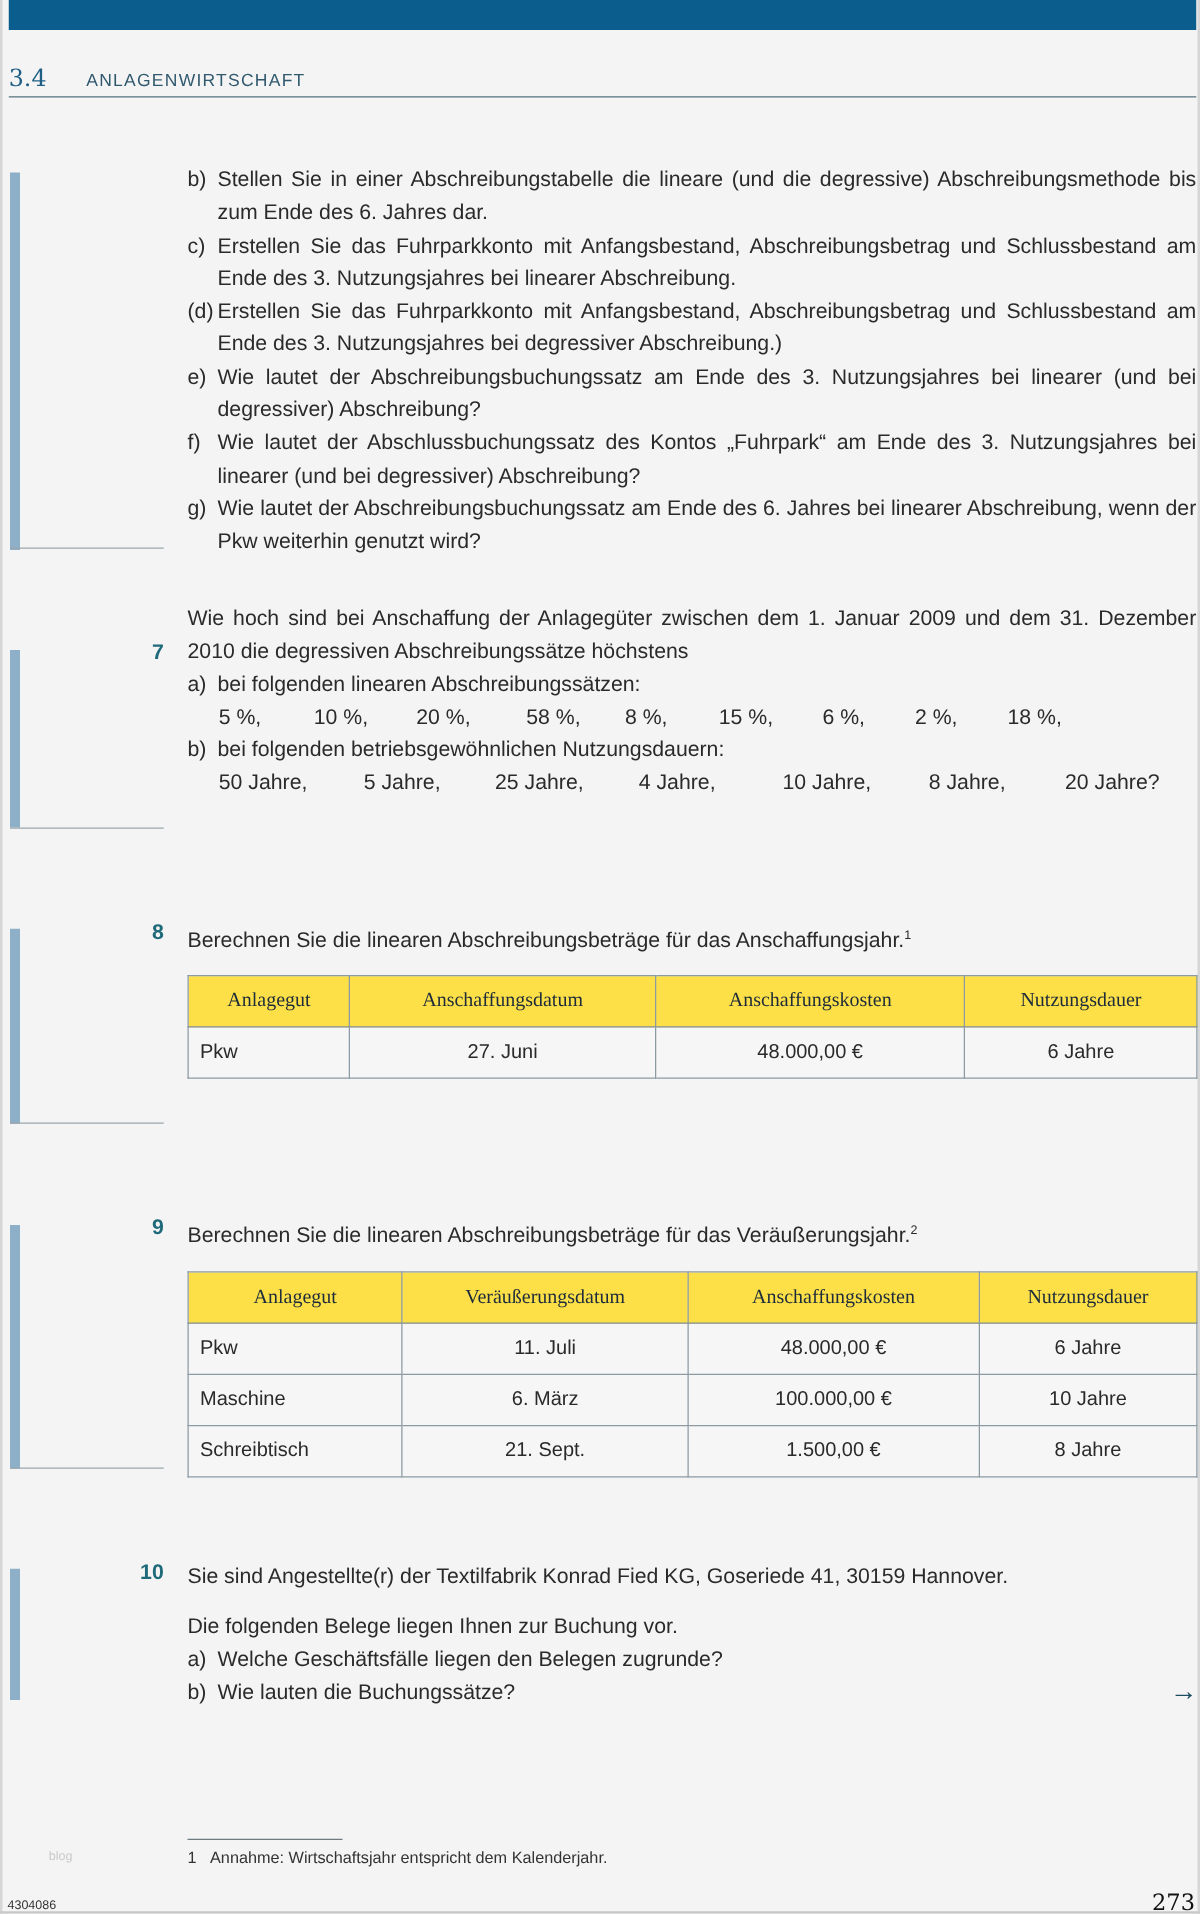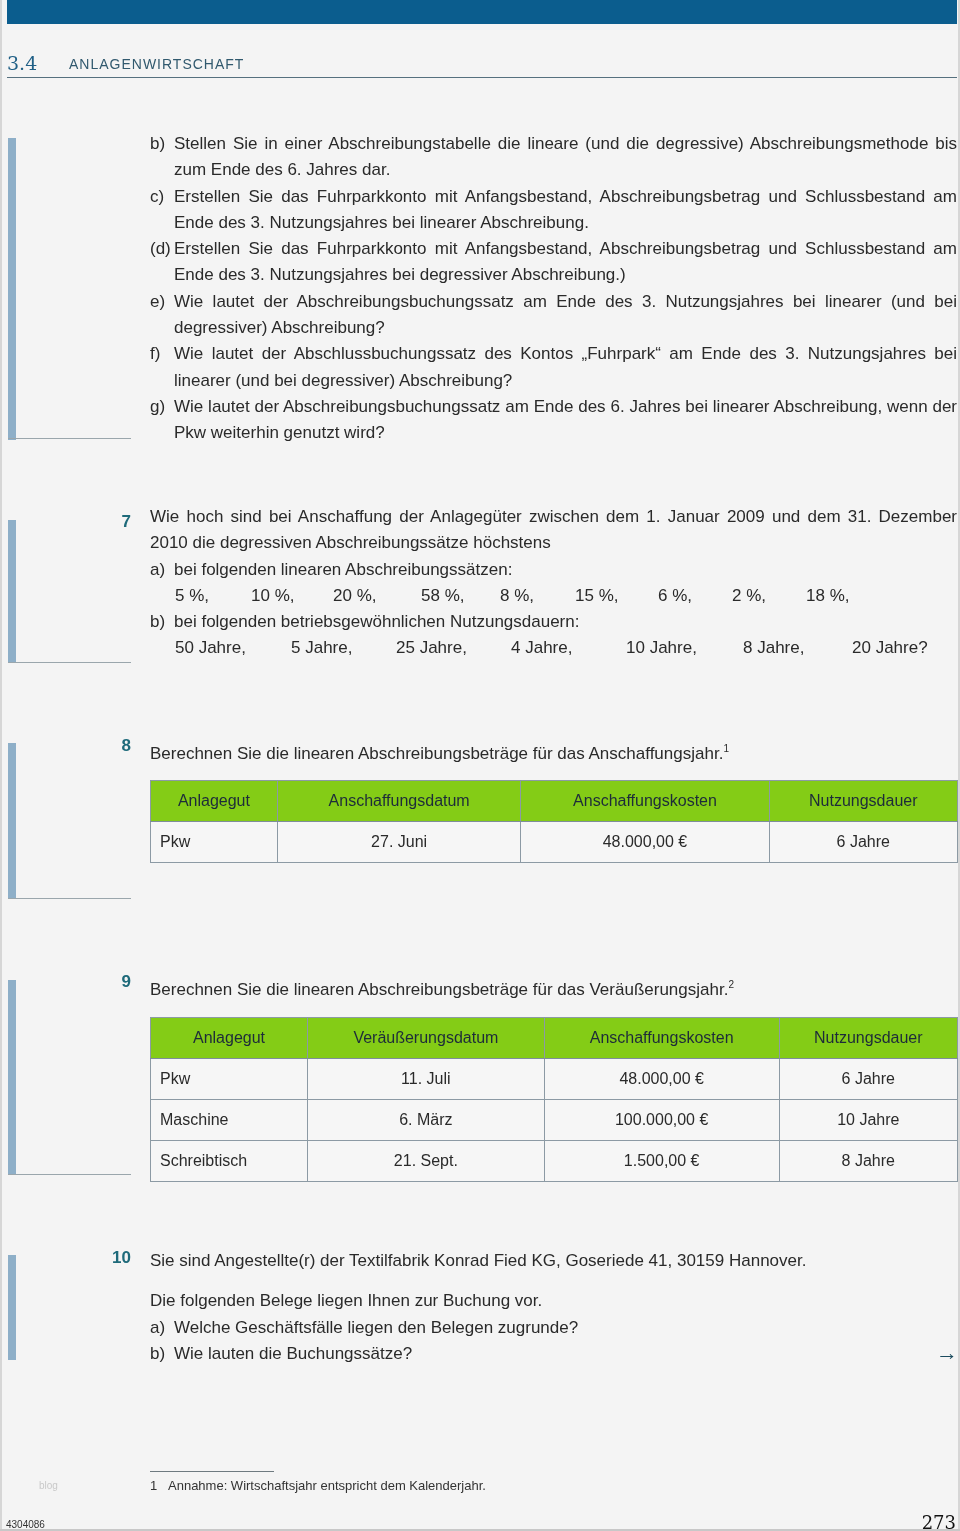--- a/index.html
+++ b/index.html
@@ -24,21 +24,21 @@
   .block { position: absolute; left: 150px; width: 807px; font-size: 17px; line-height: 26.3px; font-family: "Liberation Sans Narrow", "Liberation Sans", sans-serif; }
   .item { display: flex; }
   .item .lbl { width: 24px; flex: 0 0 24px; }
   .item .txt { flex: 1; text-align: justify; }
   .ex-num { position: absolute; width: 30px; text-align: right; font-size: 17px; color: #1e6a7a; font-weight: bold; }
 
   .values-row { display: flex; padding-left: 25px; }
   .values-row span { white-space: pre; }
 
   table.data { position: absolute; left: 150px; width: 808px; border-collapse: collapse; font-size: 16px; }
-  table.data th { background: #84cc16; color: #1d2b3a; font-weight: normal; height: 38px; border: 1px solid #8c9aa4; border-bottom: 1px solid #7e8e9a; }
+  table.data th { background: #fde047; color: #1d2b3a; font-weight: normal; height: 38px; border: 1px solid #8c9aa4; border-bottom: 1px solid #7e8e9a; font-family: Liberation Serif, serif; }
   table.data td { height: 38px; border: 1px solid #8c9aa4; background: #f6f6f6; }
   table.data td.left { text-align: left; padding-left: 9px; }
   table.data td.center { text-align: center; }
   sup { font-size: 10px; }
 
   .next-arrow { position: absolute; left: 936px; top: 1340px; font-size: 22px; color: #1b4b5e; font-weight: bold; }
   .fn-rule { position: absolute; left: 150px; top: 1471px; width: 124px; height: 1px; background: #6e7a80; }
   .footnote { position: absolute; left: 150px; top: 1478px; font-size: 13px; color: #333; }
   .footnote .fn-num { display: inline-block; width: 18px; }
   .watermark { position: absolute; left: 39px; top: 1480px; font-size: 10px; color: #c9c9c9; }
@@ -82,21 +82,21 @@
     </div>
   <div class="item">
       <span class="lbl">g)</span>
       <span class="txt">Wie lautet der Abschreibungsbuchungssatz am Ende des 6. Jahres bei linearer Abschreibung, wenn der Pkw weiterhin genutzt wird?</span>
     </div>
 </div>
 
 <div class="side-bar" style="top:520px;height:142px;"></div>
 <div class="side-rule" style="top:662px;"></div>
 <div class="ex-num" style="left:101px;top:512px;">7</div>
-<div class="block" style="top:504px;">
+<div class="block" style="top:482px;">
   <div class="txt" style="text-align:justify;">Wie hoch sind bei Anschaffung der Anlagegüter zwischen dem 1. Januar 2009 und dem 31. Dezember 2010 die degressiven Abschreibungssätze höchstens</div>
   <div class="item">
       <span class="lbl">a)</span>
       <span class="txt">bei folgenden linearen Abschreibungssätzen:</span>
     </div>
   <div class="values-row">
     <span style="width:76px">5 %,</span>
     <span style="width:82px">10 %,</span>
     <span style="width:88px">20 %,</span>
     <span style="width:79px">58 %,</span>

